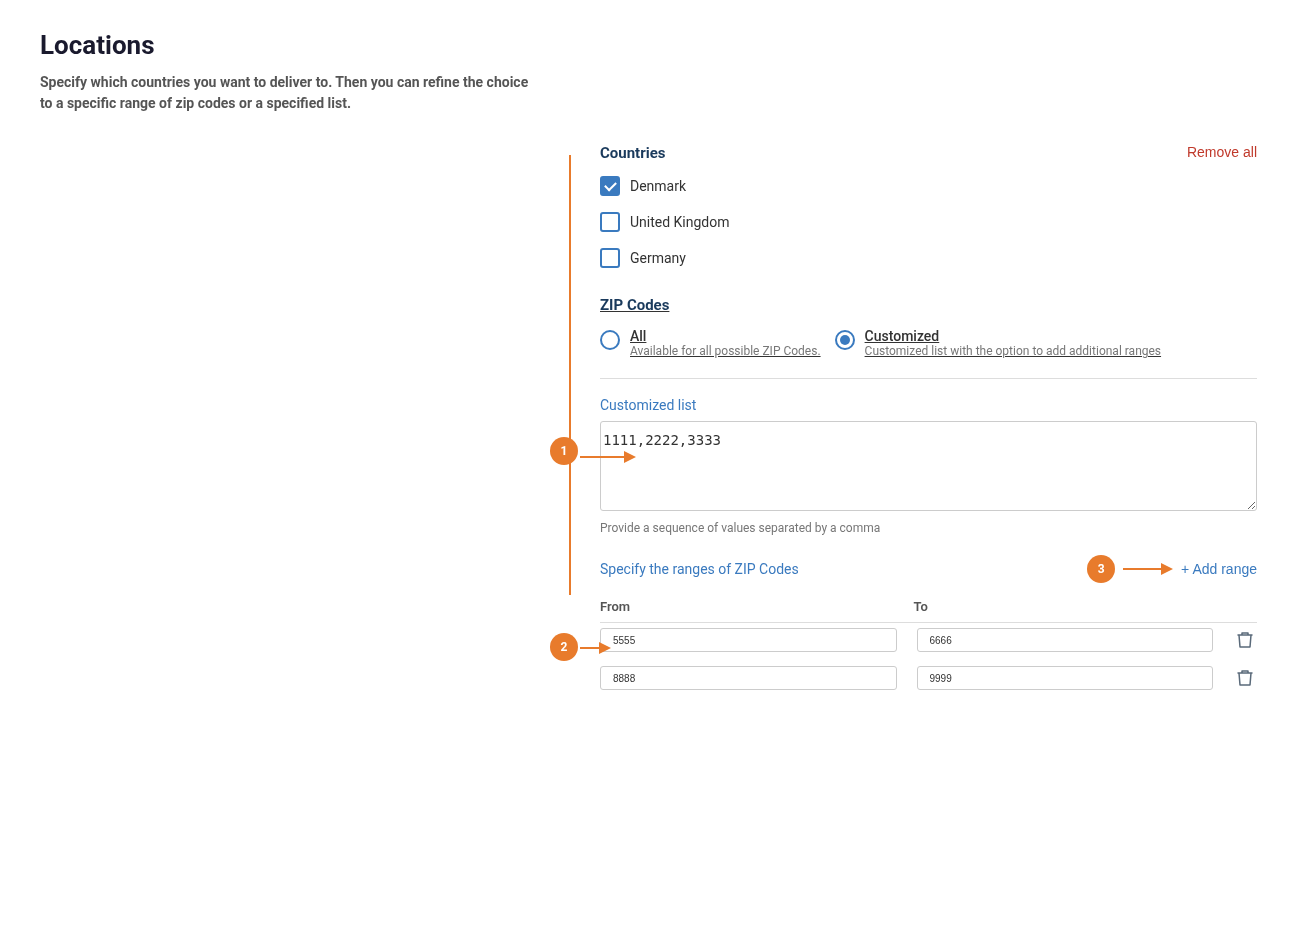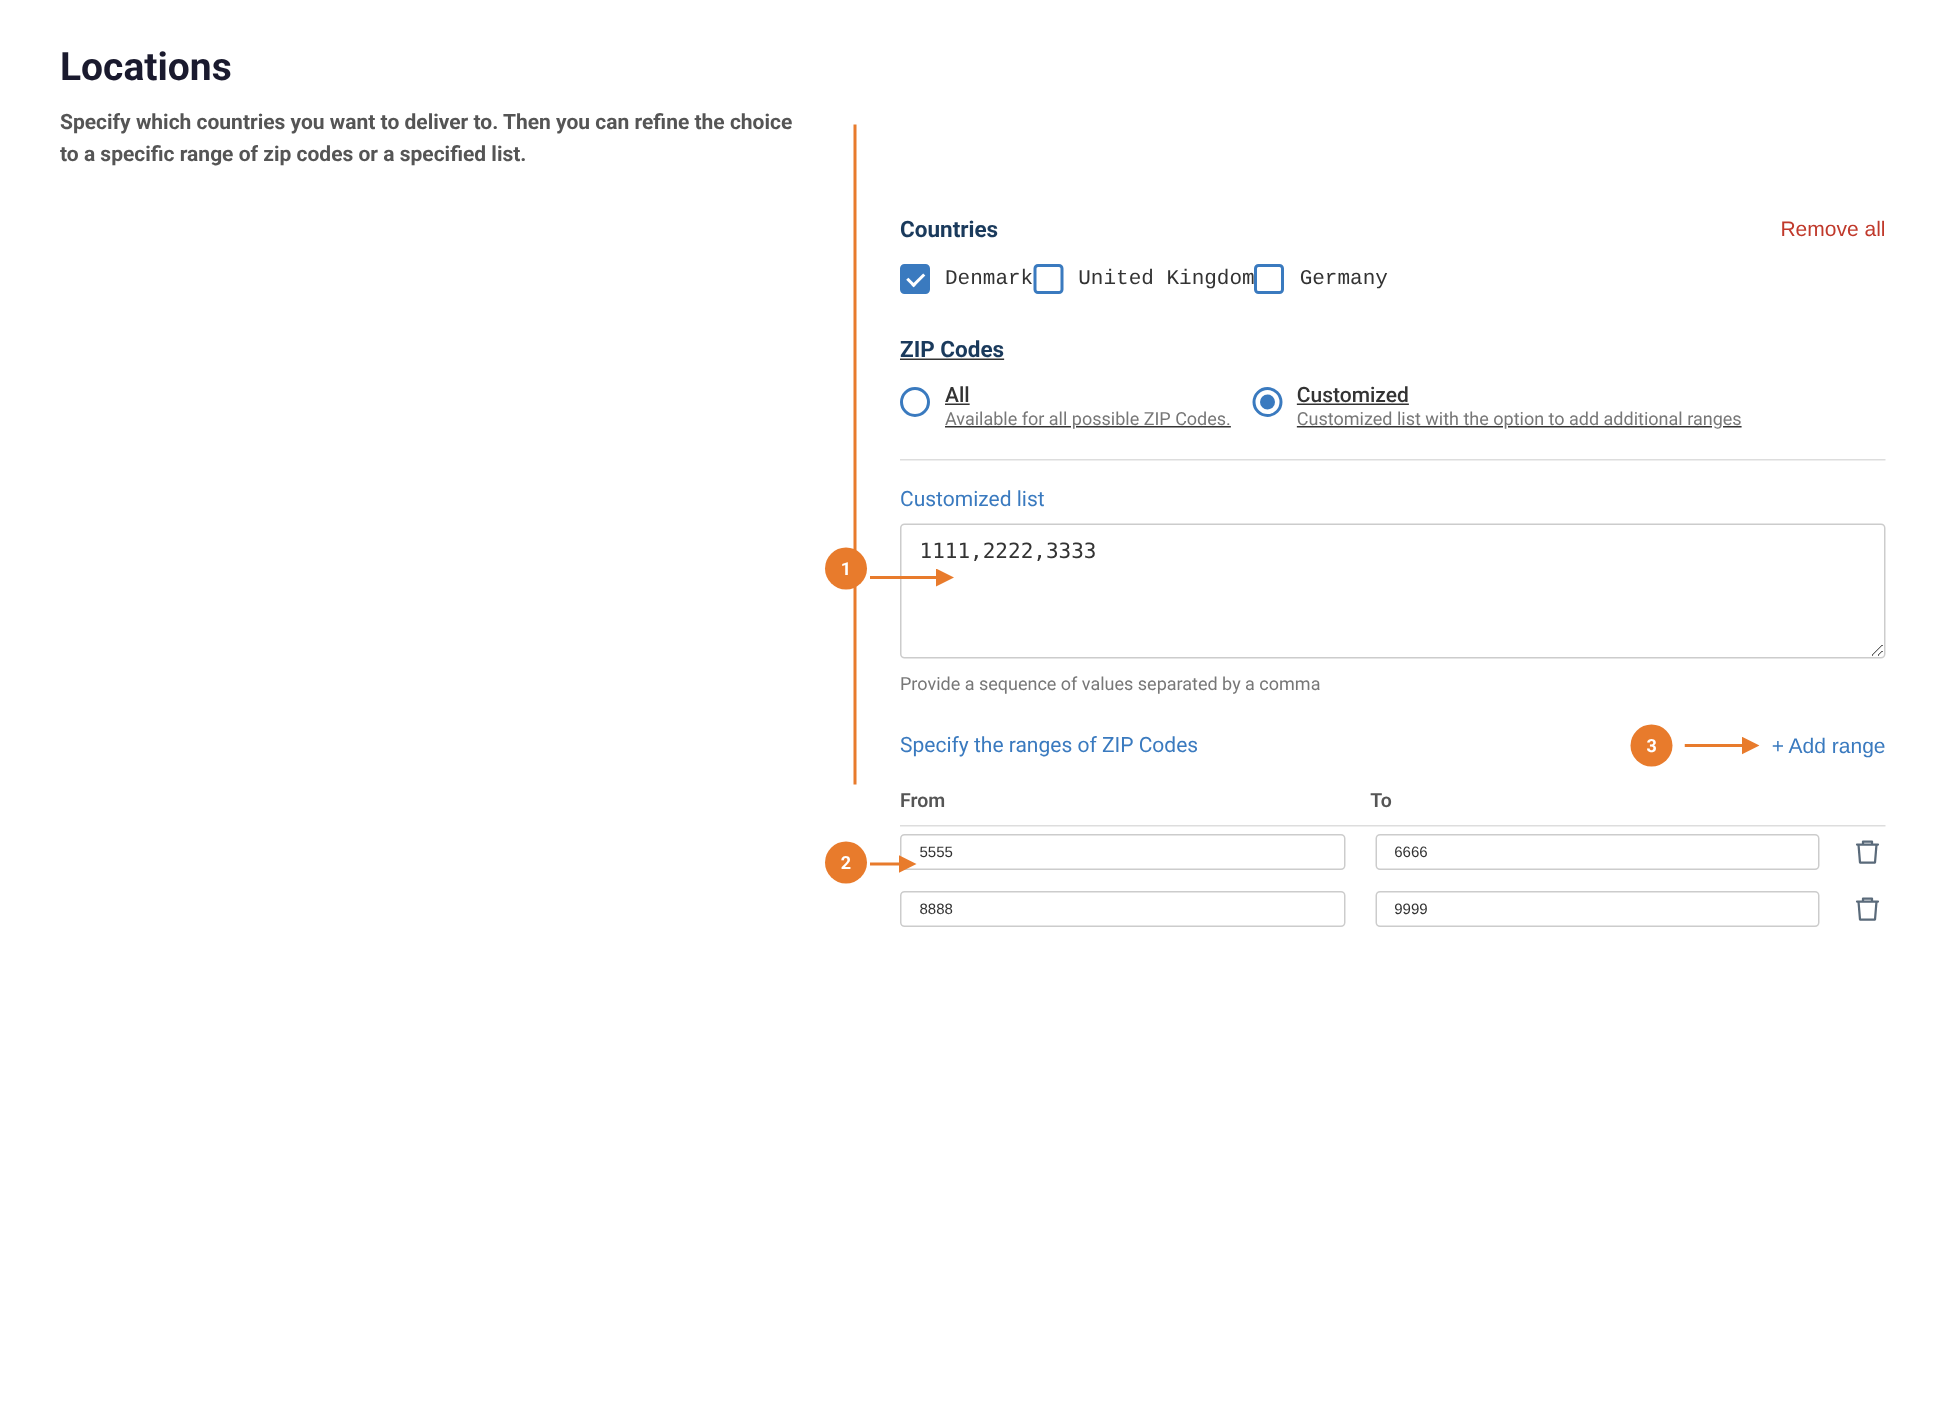--- a/index.html
+++ b/index.html
@@ -54,24 +54,23 @@
 
     .section-title {
       font-size: 15px;
       font-weight: 700;
       color: #1a3a5c;
       margin-bottom: 14px;
     }
 
     .country-list {
       display: flex;
-      flex-direction: row;
-      gap: 0;
+      flex-direction: column;
+      gap: 16px;
       margin-bottom: 28px;
-      font-family: Liberation Mono, monospace;
     }
 
     .country-item {
       display: flex;
       align-items: center;
       gap: 10px;
       font-size: 14px;
       color: #333;
     }
 
@@ -177,21 +176,21 @@
       font-size: 14px;
       color: #3a7abf;
       margin-bottom: 8px;
     }
 
     .customized-textarea {
       width: 100%;
       height: 90px;
       border: 1px solid #ccc;
       border-radius: 3px;
-      padding: 10px 12px;
+      padding: 10px 2px;
       font-size: 14px;
       color: #333;
       resize: vertical;
       outline: none;
     }
 
     .hint-text {
       font-size: 12px;
       color: #777;
       margin-top: 6px;

